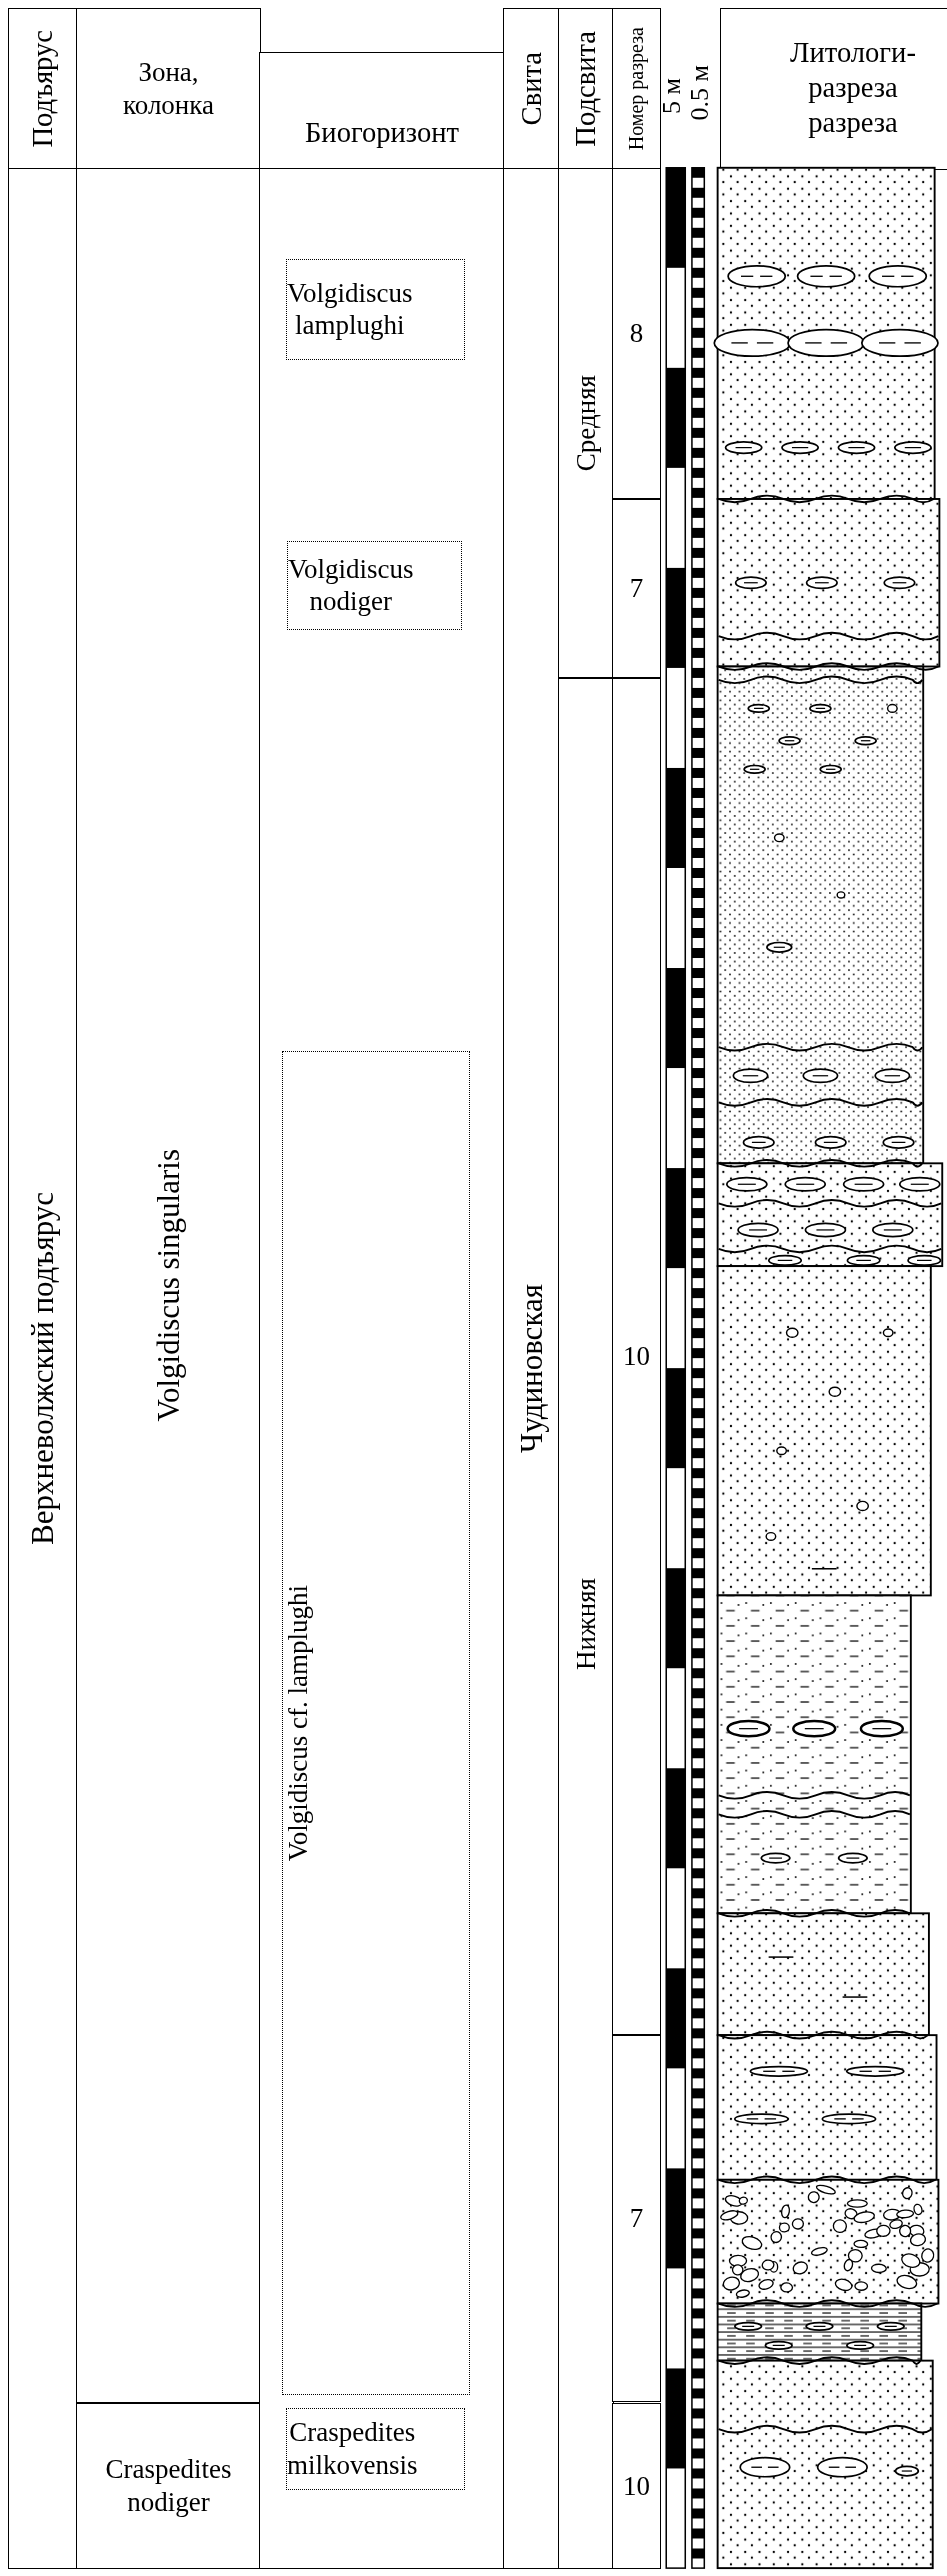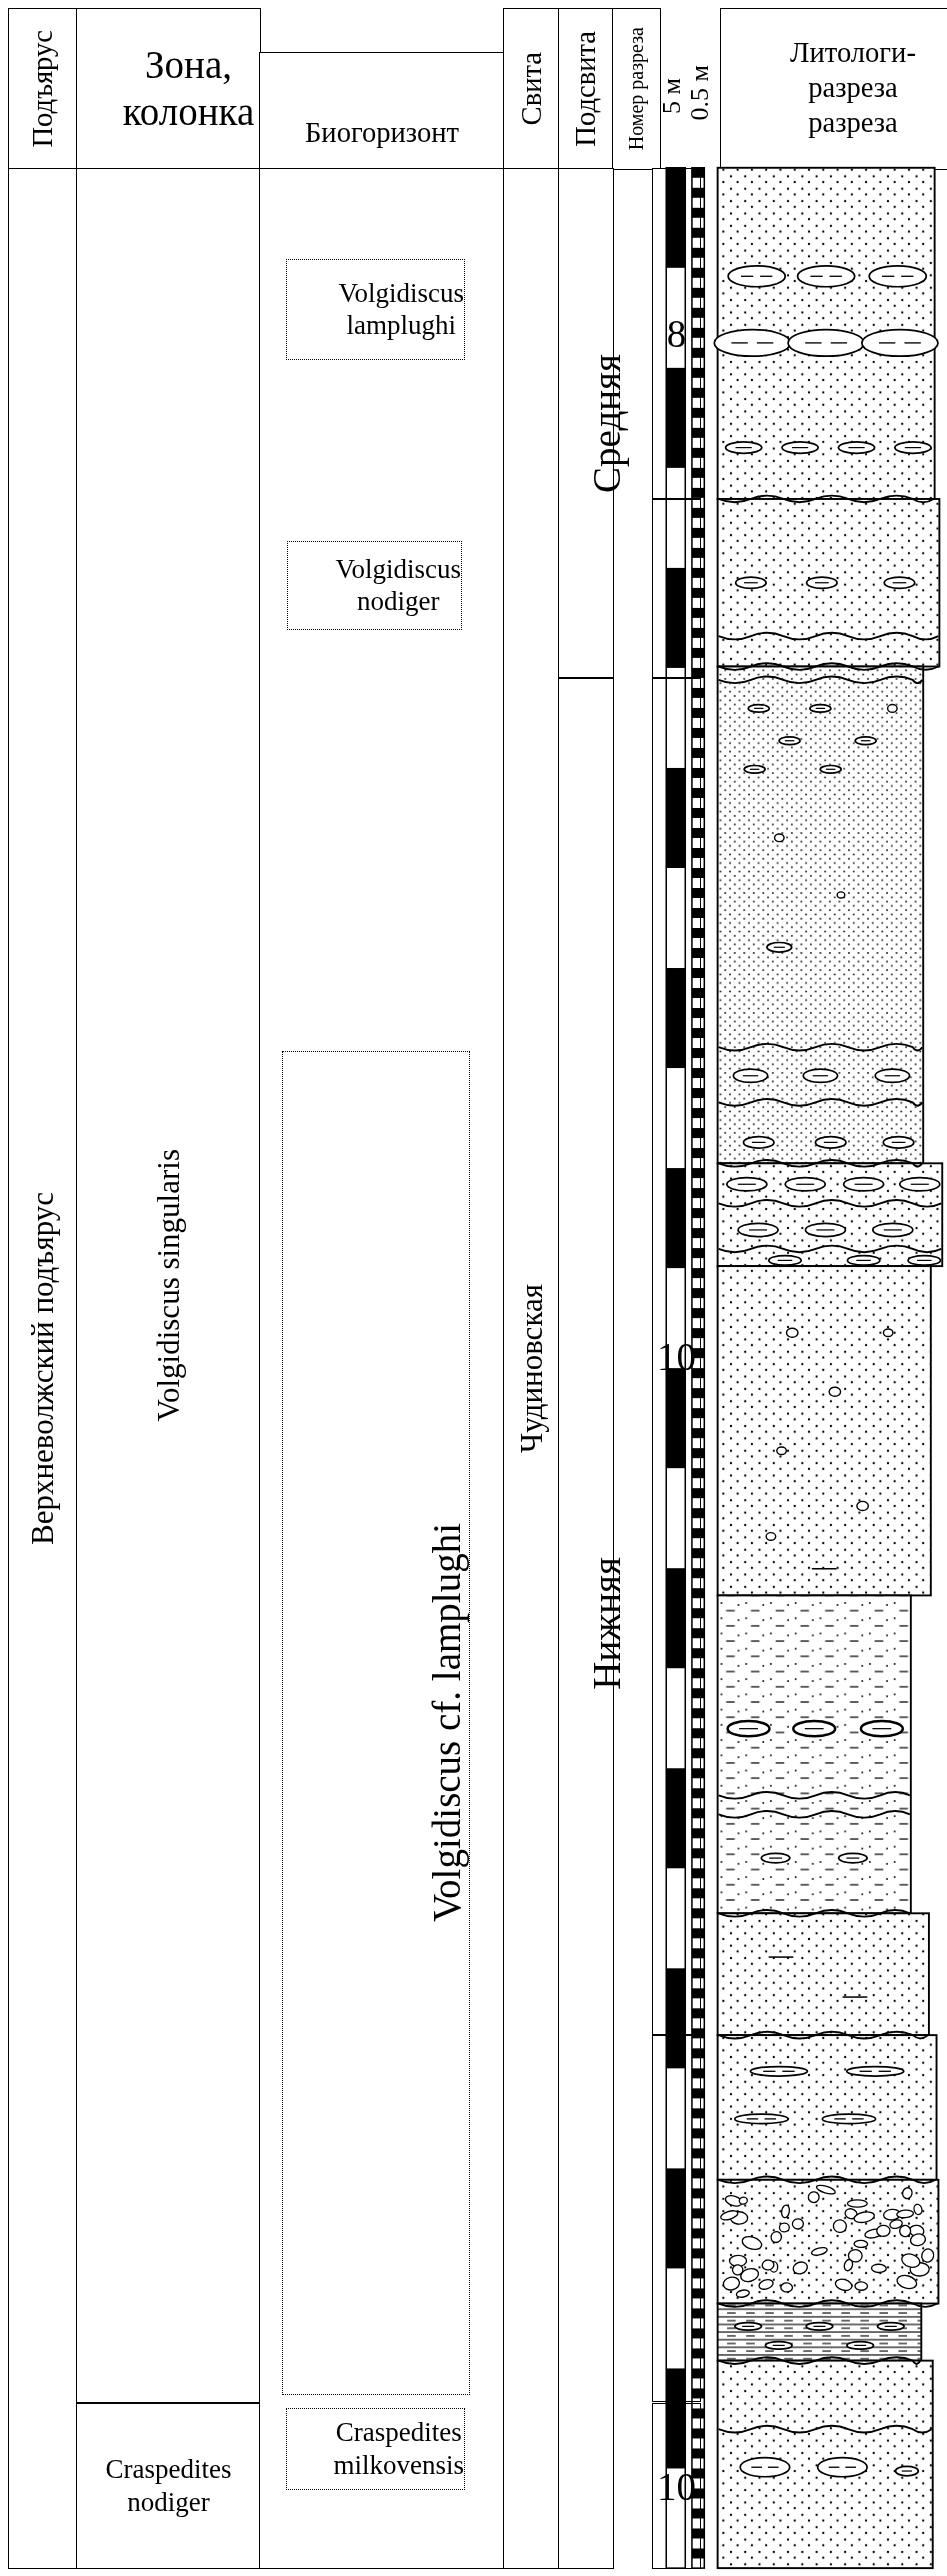--- a/index.html
+++ b/index.html
@@ -4,22 +4,22 @@
 <style>
   html,body{margin:0;padding:0;background:#fff;}
   .stage{position:relative;width:947px;height:2576px;background:#fff;color:#000;
          font-family:"Liberation Serif", serif;}
   .cell{position:absolute;box-sizing:border-box;border:1.9px solid #000;
         display:flex;align-items:center;justify-content:center;text-align:center;background:#fff;}
   .noborder{border:none;background:transparent;}
   .vtext{writing-mode:vertical-rl;transform:rotate(180deg);display:inline-block;white-space:nowrap;}
   .lines{display:flex;flex-direction:column;gap:1.9px;line-height:1.15;}
   .dotted{position:absolute;box-sizing:border-box;border:1.9px dotted #000;background:#fff;
-          display:flex;align-items:center;justify-content:flex-end;text-align:center;}
-  .f30{font-size:28.6px;} .f31{font-size:39px;margin-left:40px;} .f33{font-size:31px;}
+          display:flex;align-items:center;justify-content:flex-start;text-align:center;}
+  .f30{font-size:28.6px;} .f31{font-size:27px;} .f33{font-size:31px;}
   .f28{font-size:27px;} .f27{font-size:26px;} .f21{font-size:20px;}
   svg{position:absolute;left:0;top:0;pointer-events:none;}
 </style>
 </head>
 <body>
 
 <div class="stage">
 
   <div class="cell" style="left:7.6px;top:7.6px;width:70px;height:162px;">
     <span class="vtext f30">Подъярус</span>

